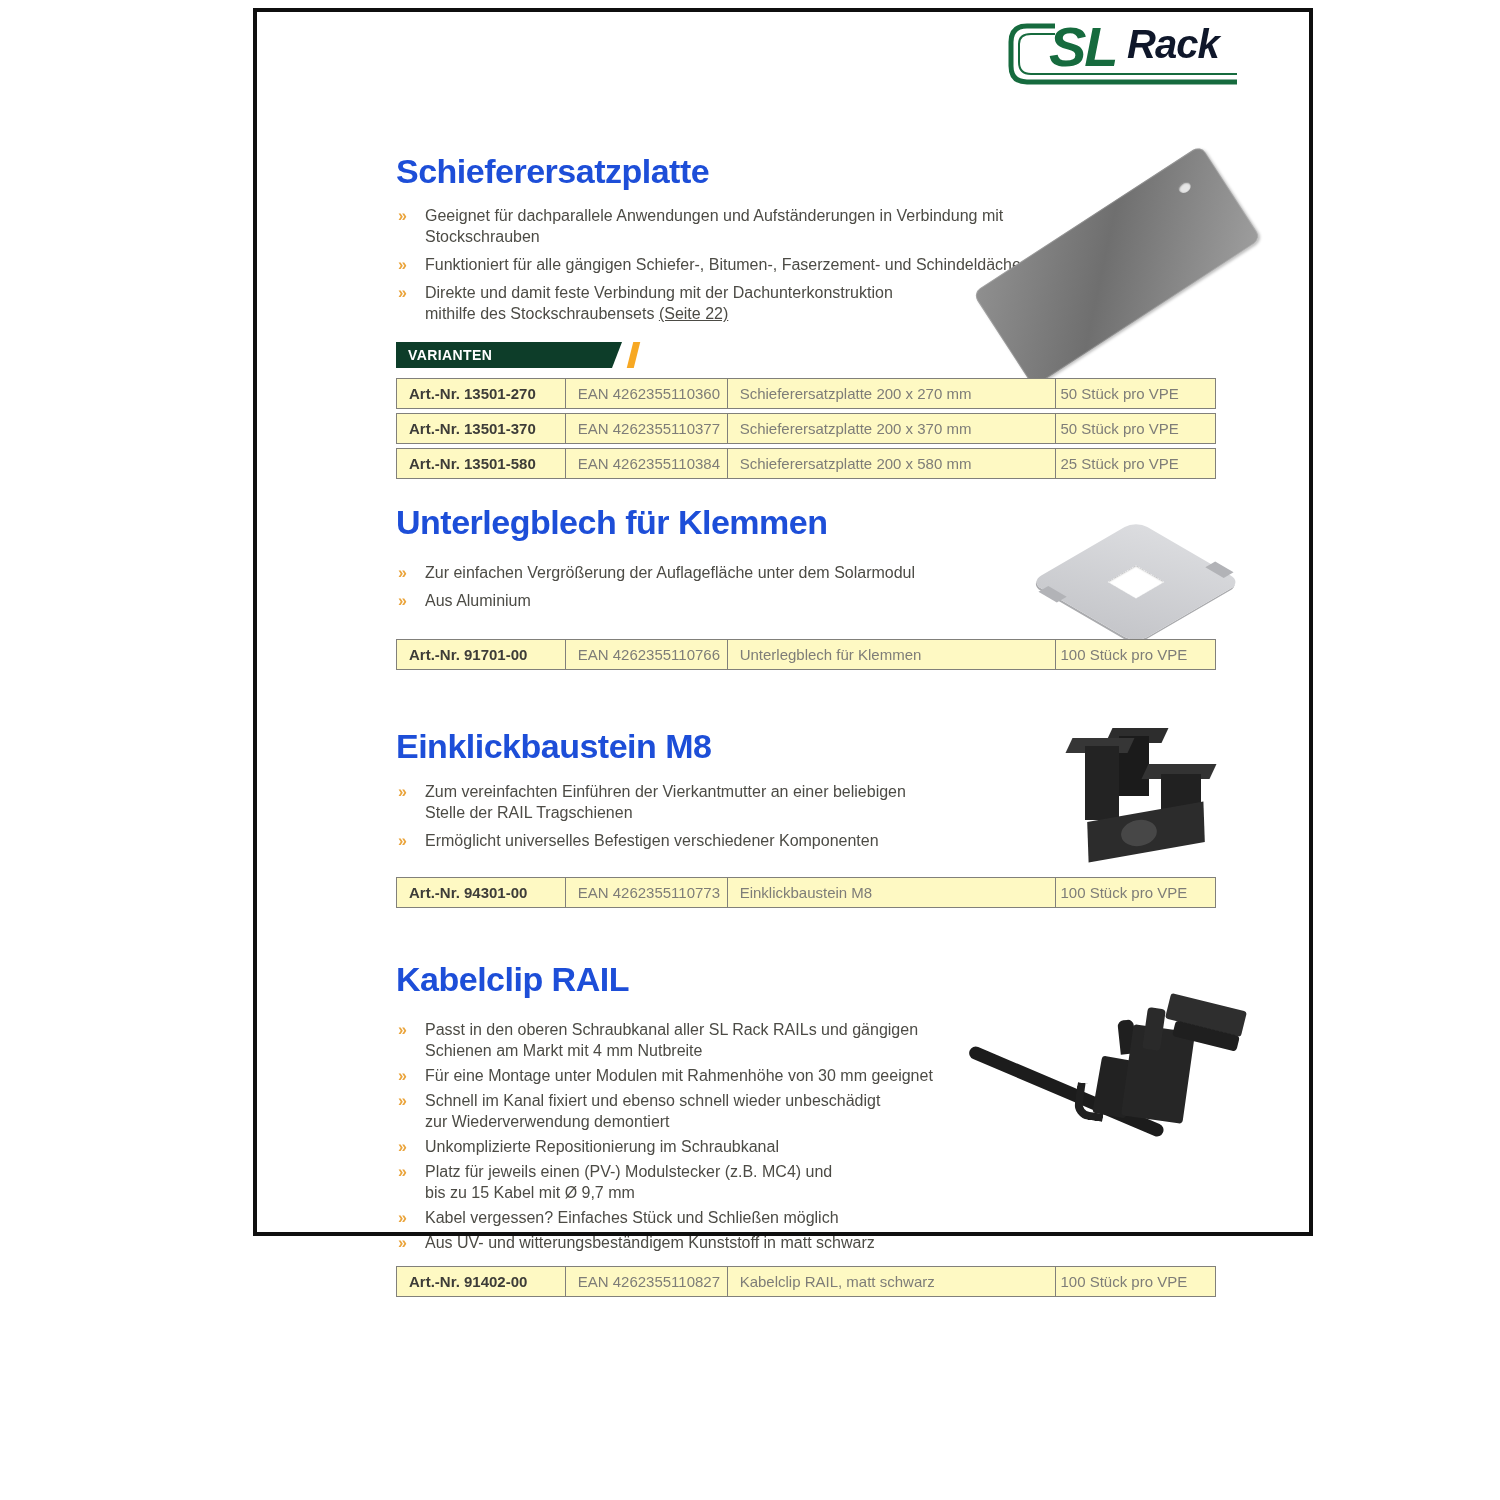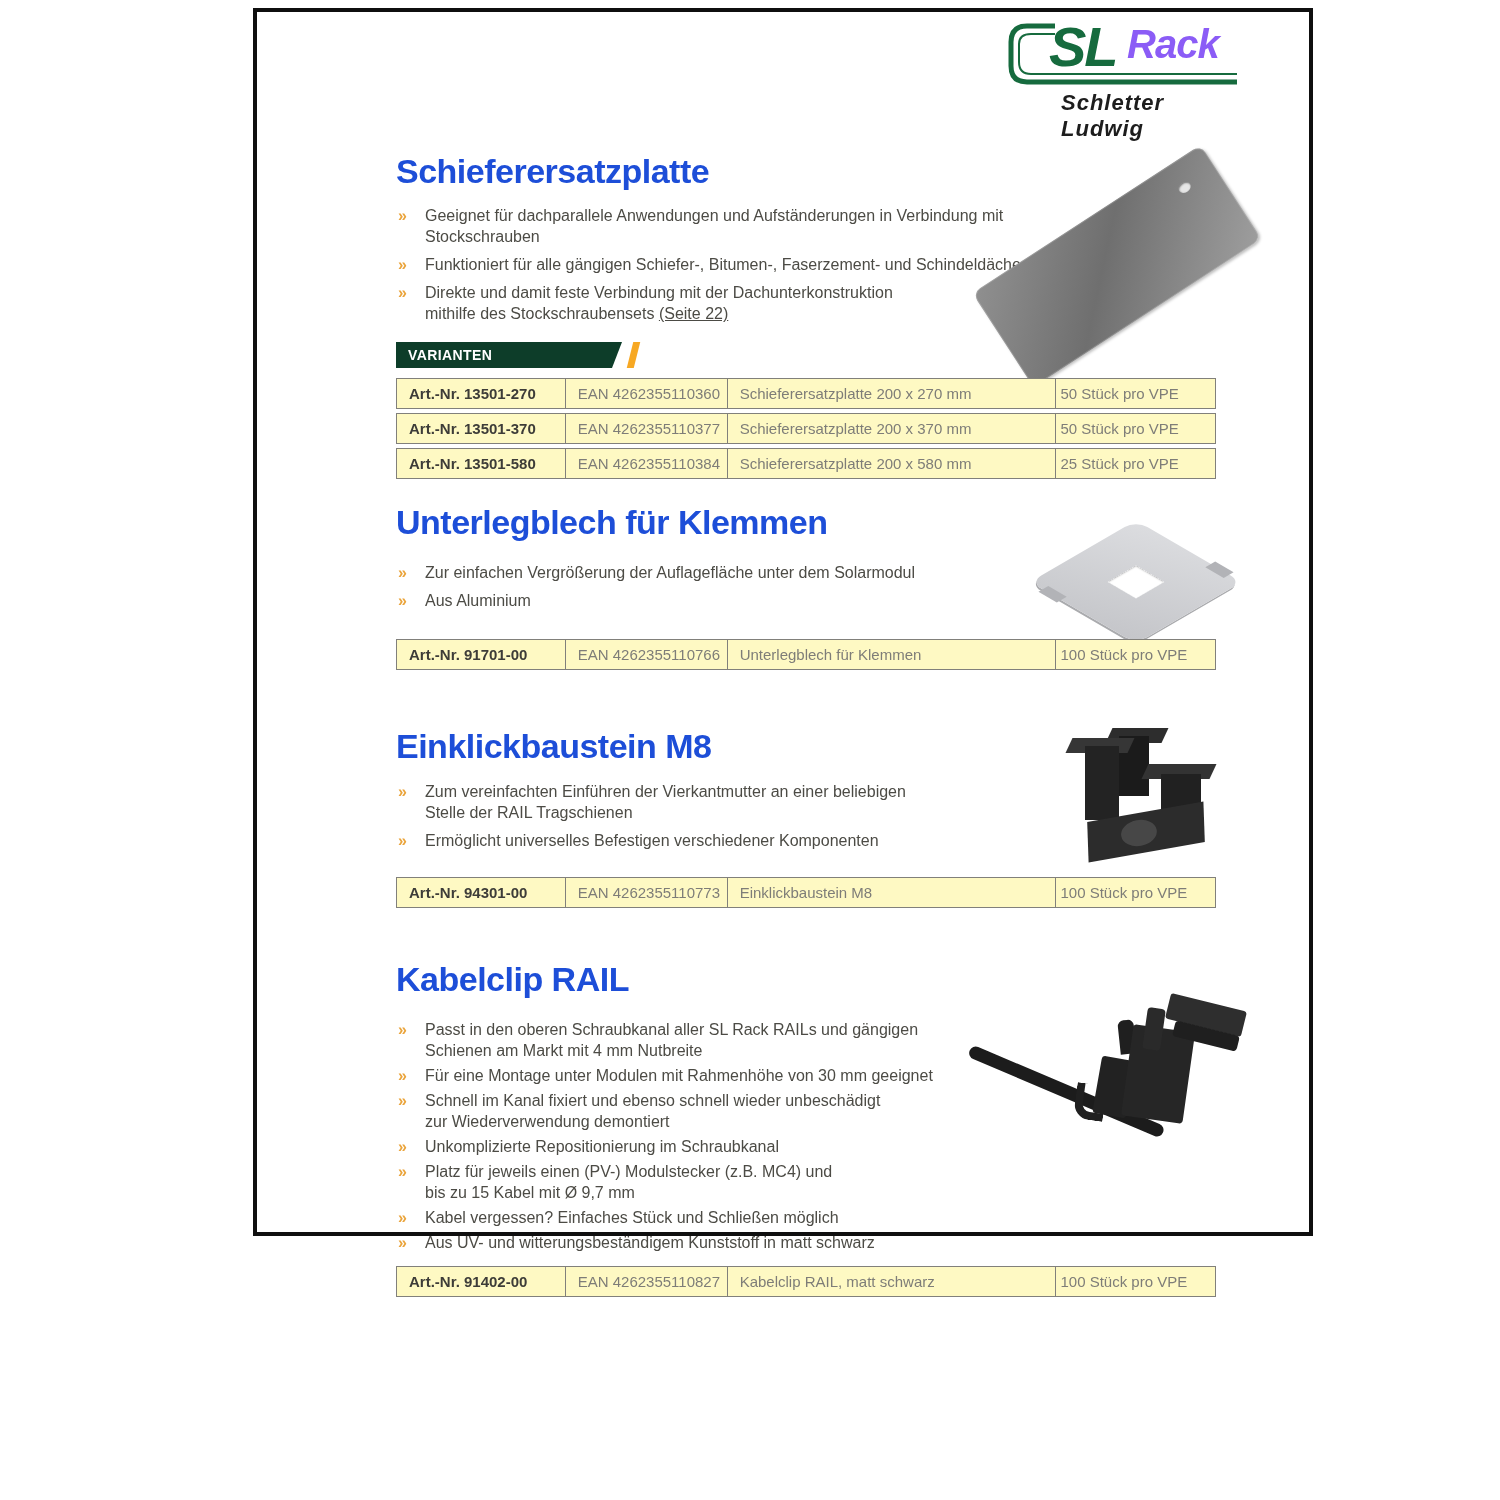--- a/index.html
+++ b/index.html
@@ -15,21 +15,21 @@
 
   
   .logo { position:absolute; top:6px; right:58px; width:248px; height:104px; }
   .logo svg { position:absolute; left:0; top:0; }
   .logo-sl {
     position:absolute; left:46px; top:-4px; font-size:56px; font-weight:bold;
     font-style:italic; color:#166b3e; letter-spacing:-2px;
   }
   .logo-rack {
     position:absolute; left:124px; top:4px; font-size:40px; font-weight:bold;
-    font-style:italic; color:#8b5cf6; letter-spacing:-1px;
+    font-style:italic; color:#0f172a; letter-spacing:-1px;
   }
   .logo-sub {
     position:absolute; left:58px; top:72px; font-size:22px; font-weight:bold;
     font-style:italic; color:#1d1d1d; letter-spacing:1px;
   }
 
   
   .section-title {
     position:absolute; left:139px; font-size:34px; font-weight:bold;
     color:#1d4ed8; letter-spacing:-0.5px;
@@ -139,21 +139,20 @@
 
 <div class="sheet">
 
   <div class="logo">
     <svg width="248" height="104" viewBox="0 0 248 104">
       <path d="M 52 8 L 24 8 Q 8 8 8 24 L 8 48 Q 8 64 24 64 L 234 64" fill="none" stroke="#166b3e" stroke-width="5"></path>
       <path d="M 52 16 L 28 16 Q 16 16 16 26 L 16 44 Q 16 56 28 56 L 234 56" fill="none" stroke="#166b3e" stroke-width="2"></path>
     </svg>
     <div class="logo-sl">SL</div>
     <div class="logo-rack">Rack</div>
-    <div class="logo-sub">Schletter Ludwig</div>
   </div>
 
   <h2 class="section-title" style="top:140px;">Schieferersatzplatte</h2>
 
   <div class="bullets" style="top:193px;">
     <div class="bullet">
       <span class="bm">»</span>
       <span>Geeignet für dachparallele Anwendungen und Aufständerungen in Verbindung mit Stockschrauben</span>
     </div>
     <div class="bullet">

